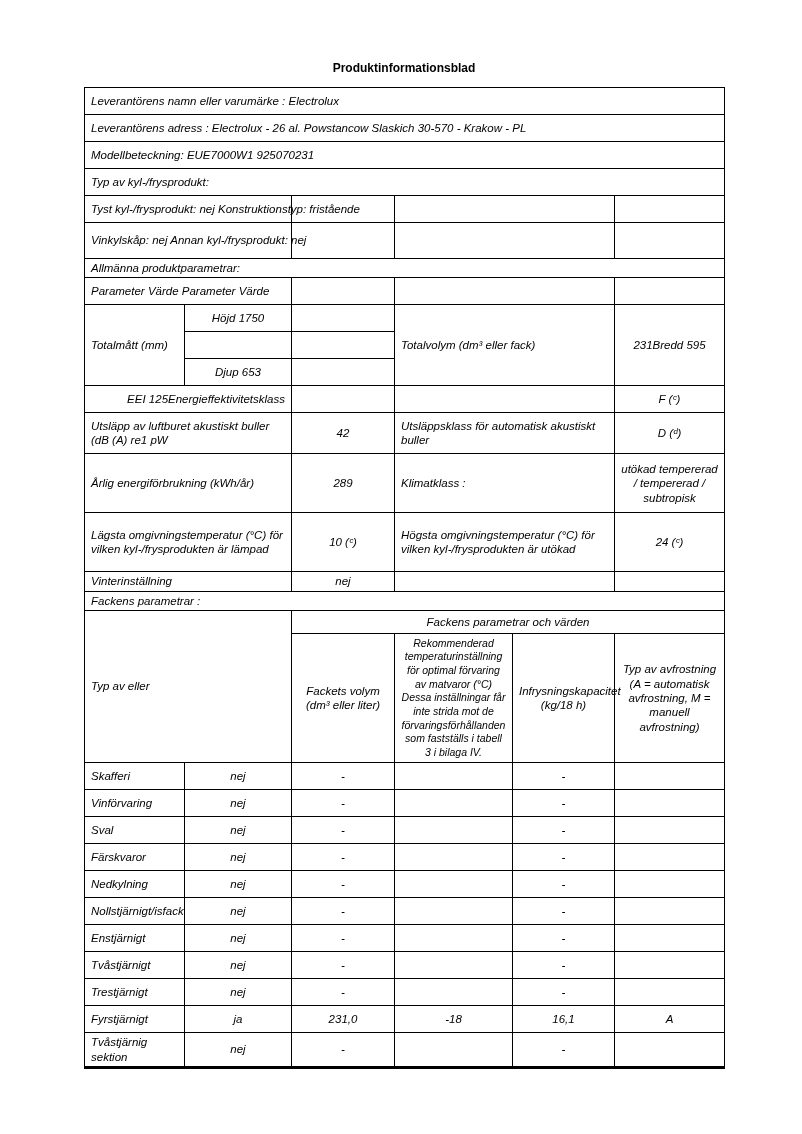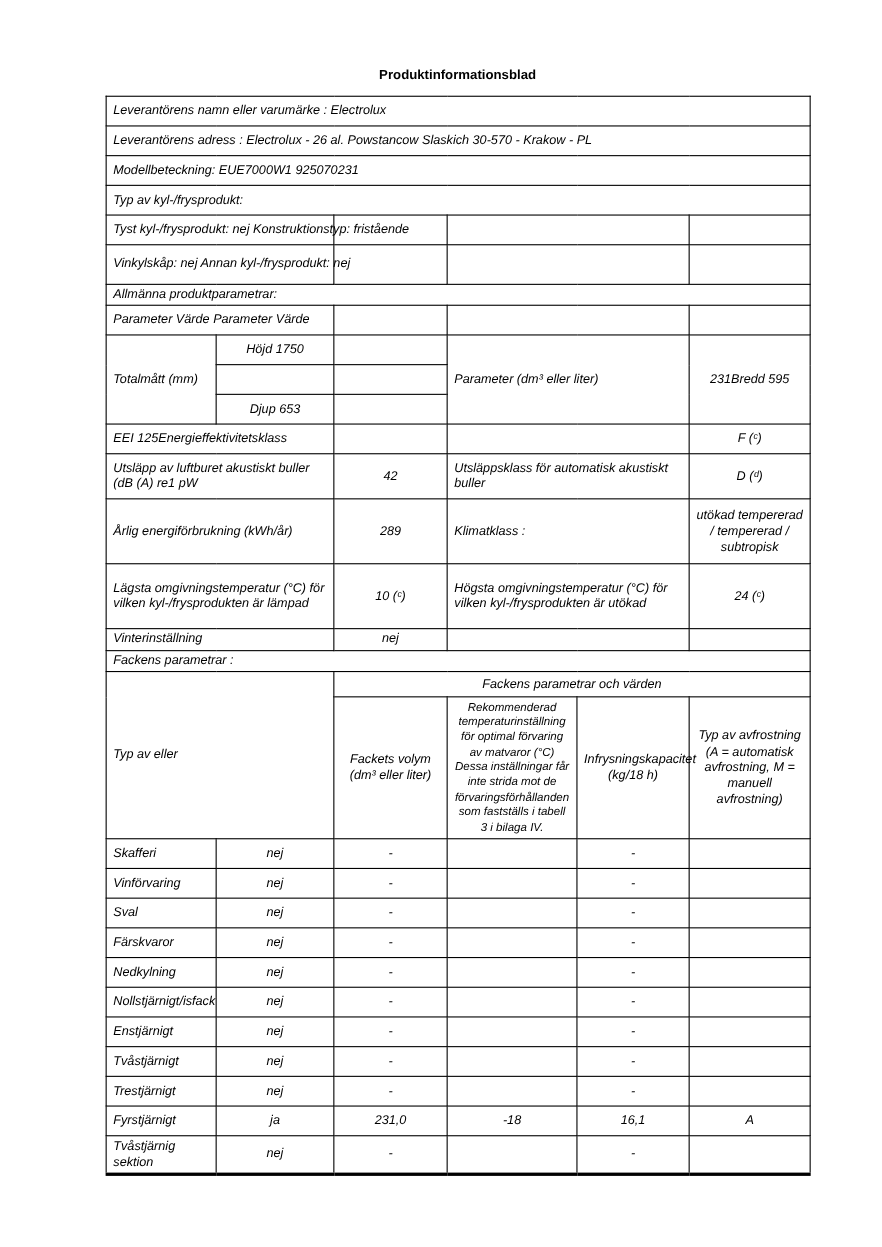--- a/index.html
+++ b/index.html
@@ -1,23 +1,23 @@
 <!DOCTYPE html>
 <html><head>
 <meta charset="utf-8">
 <style>
   html,body{margin:0;padding:0;background:#ffffff;}
   body{width:802px;height:1134px;position:relative;font-family:"Liberation Sans","DejaVu Sans",sans-serif;color:#000;}
-  .doc{position:absolute;left:96px;top:62px;width:640px;}
+  .doc{position:absolute;left:84px;top:62px;width:640px;}
   .title{width:640px;text-align:center;font-weight:bold;font-size:12px;line-height:13px;margin:0 0 12px 0;}
   table.sheet{border-collapse:collapse;table-layout:fixed;width:640px;font-size:11.5px;line-height:1.25;font-style:italic;}
   table.sheet td{border:1px solid #000;padding:2px 6px;vertical-align:middle;overflow:visible;background:transparent;}
   .tc{text-align:center;}
   .nowrap span{white-space:nowrap;margin-top:28px;}
-  .split{display:flex;justify-content:flex-start;align-items:center;}
+  .split{display:flex;justify-content:flex-end;align-items:center;}
   .small{font-size:10.5px;line-height:1.3;}
   .h23{height:23px}.h27{height:27px}.h31{height:15px}.h36{height:36px}.h41{height:41px}.h59{height:59px}.h129{height:129px}
   tr.last td{border-bottom:3px solid #000;}
 </style>
 </head>
 <body>
 
 <div class="doc">
 
   <div class="title">Produktinformationsblad</div>
@@ -66,21 +66,21 @@
       <td colspan="2">Parameter Värde Parameter Värde</td>
       <td></td>
       <td colspan="2"></td>
       <td></td>
     </tr>
 
     <tr class="h27">
       <td rowspan="3">Totalmått (mm)</td>
       <td class="tc">Höjd 1750</td>
       <td></td>
-      <td colspan="2" rowspan="3">Parameter (dm³ eller liter)</td>
+      <td colspan="2" rowspan="3">Totalvolym (dm³ eller fack)</td>
       <td rowspan="3" class="tc">231Bredd 595</td>
     </tr>
     <tr class="h27">
       <td></td>
       <td></td>
     </tr>
     <tr class="h27">
       <td class="tc">Djup 653</td>
       <td></td>
     </tr>

